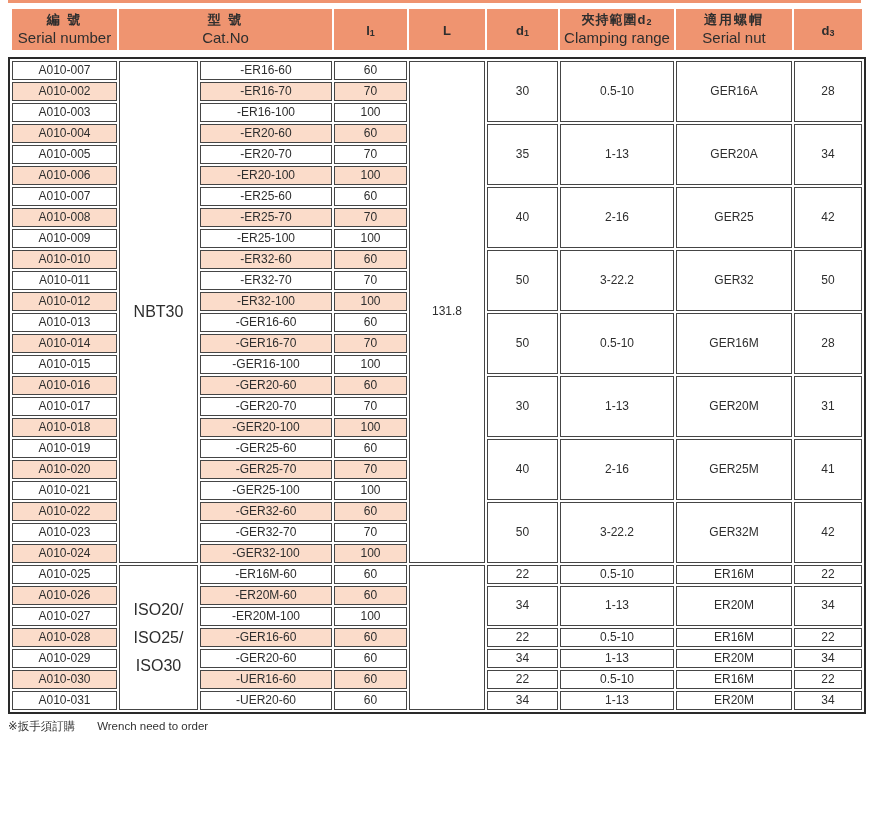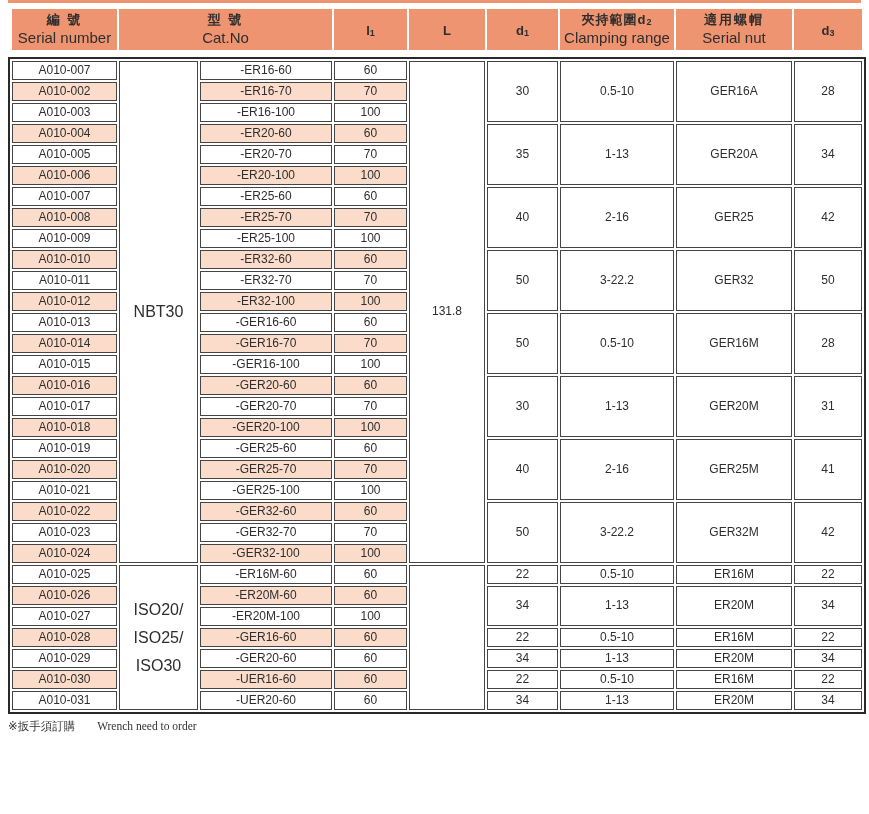--- a/index.html
+++ b/index.html
@@ -29,21 +29,21 @@
   .sb{font-size:9px;vertical-align:-1px;}
   table.bdy{width:854px;border:2px solid var(--frame);margin-top:5px;background:#fff;}
   table.bdy td{
     border:1px solid var(--border);text-align:center;vertical-align:middle;
     height:19px;font-size:12px;padding:0;background:#fff;overflow:hidden;
     line-height:1.1;
   }
   table.bdy tr:nth-child(even) td.stripe{background:var(--pink);}
   td.c-group div{line-height:28px;font-size:16px;}
   .footnotes{margin-top:4px;font-size:11.5px;line-height:1.4;color:#333;}
-  .fn-en{margin-left:22px;font-family:Liberation Serif, serif;}
+  .fn-en{margin-left:22px;}
 </style>
 </head>
 <body>
 
 <div class="page">
 
   <div class="top-strip"></div>
 
   <table class="hdr">
     <colgroup>

